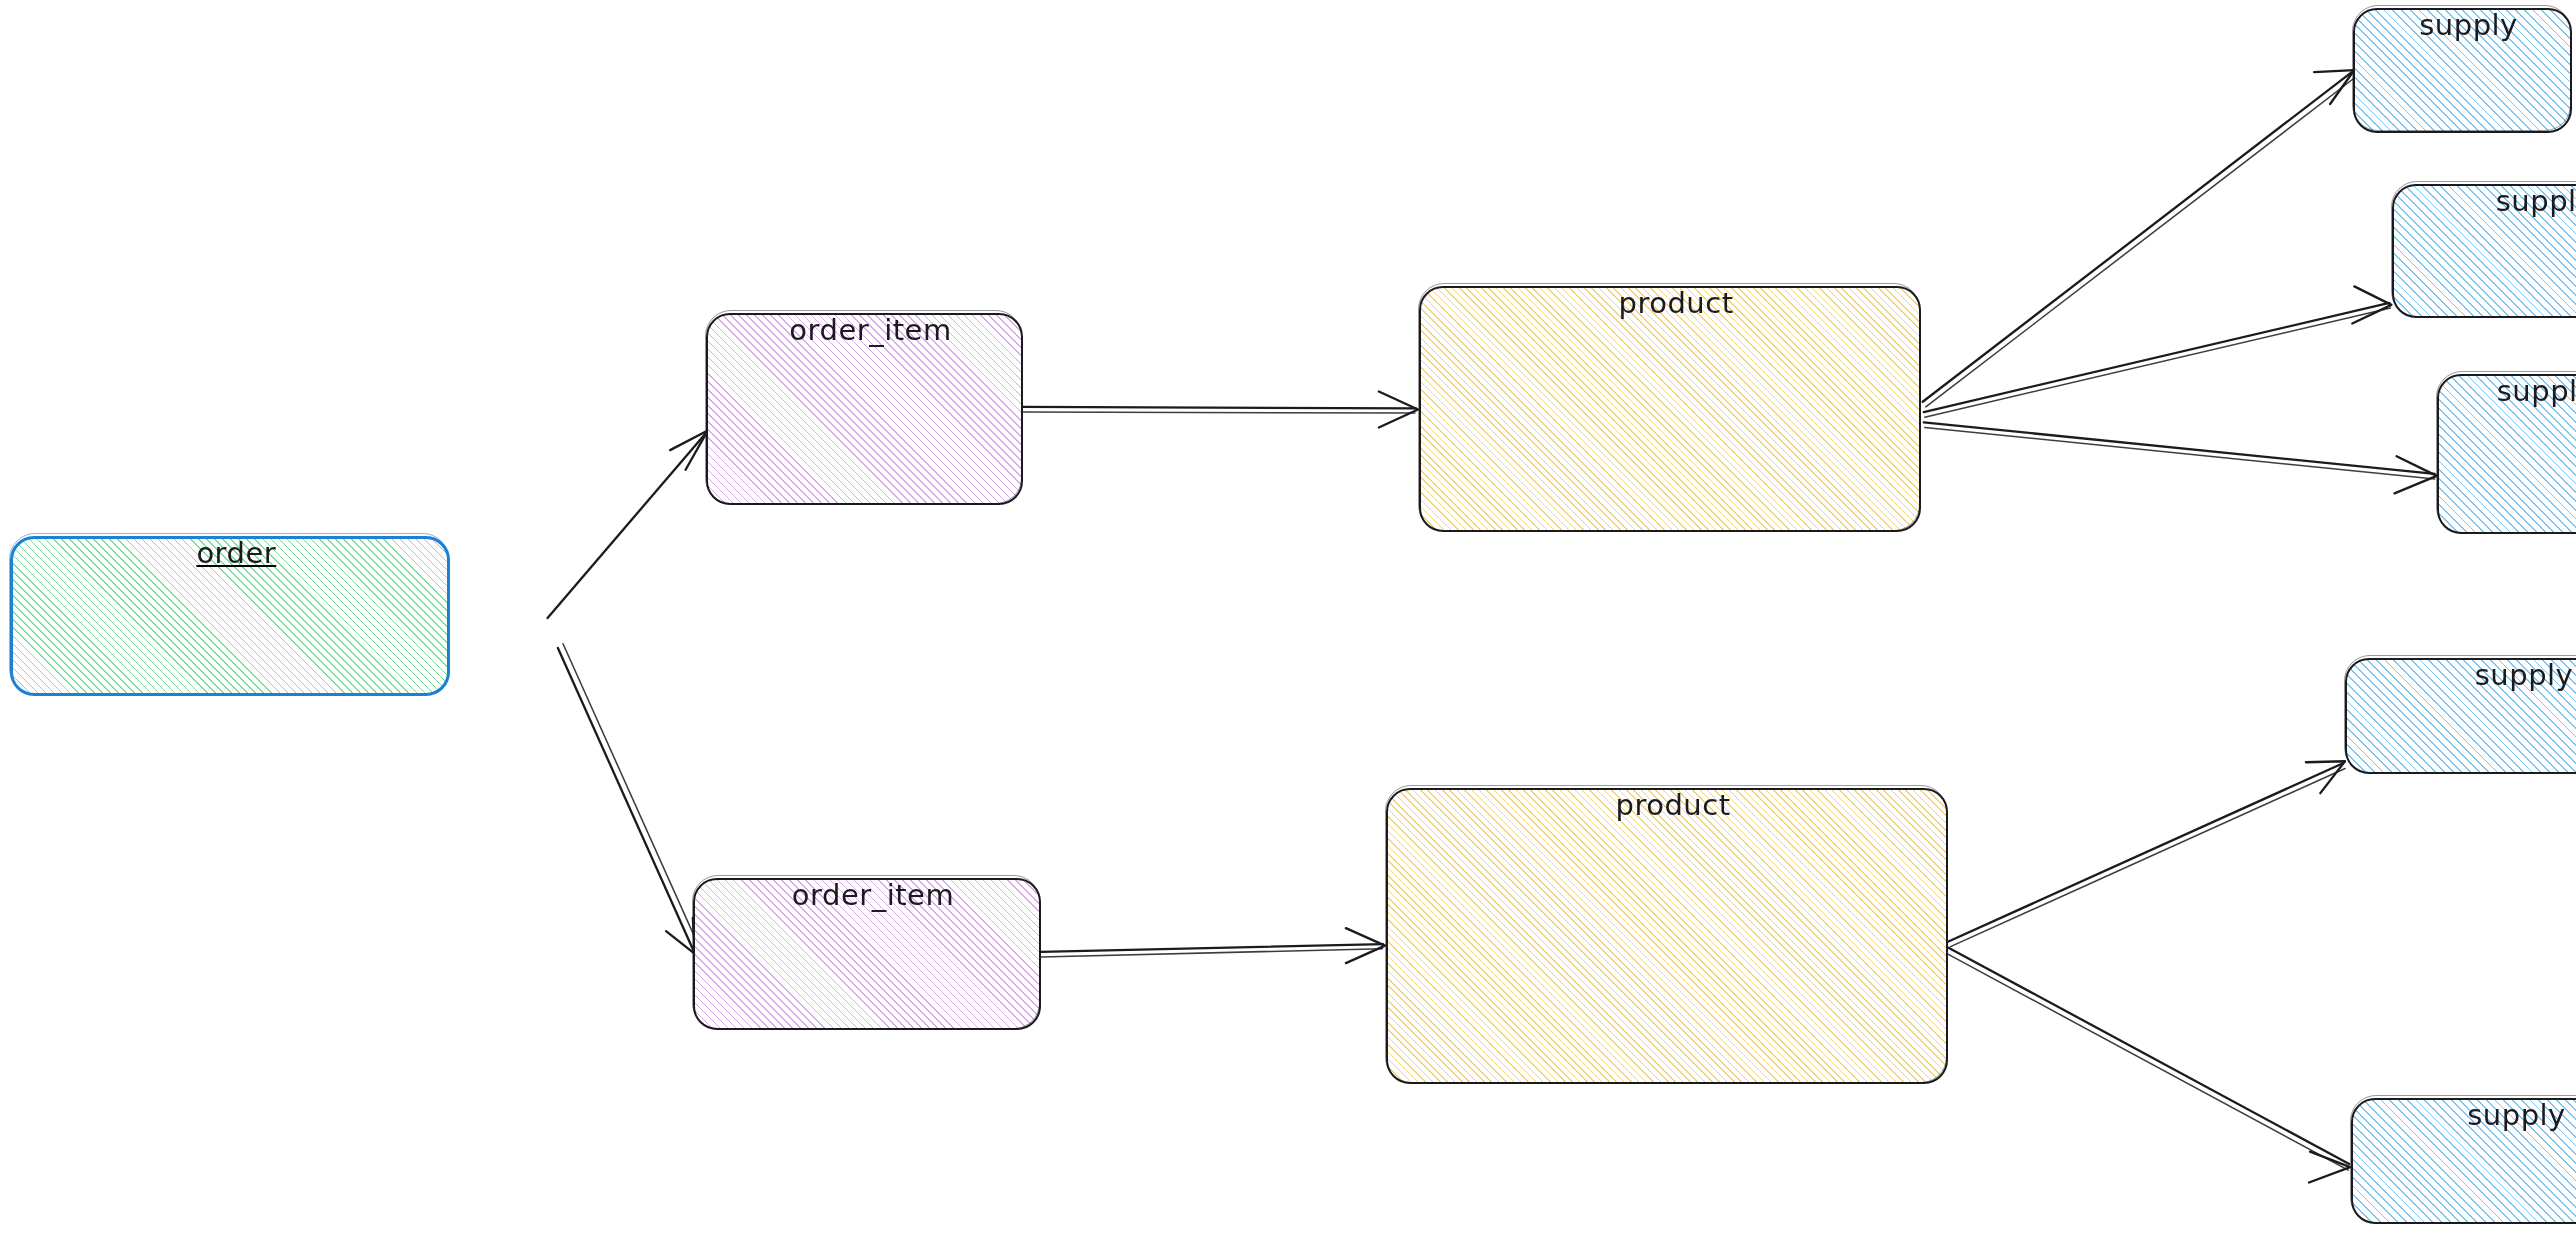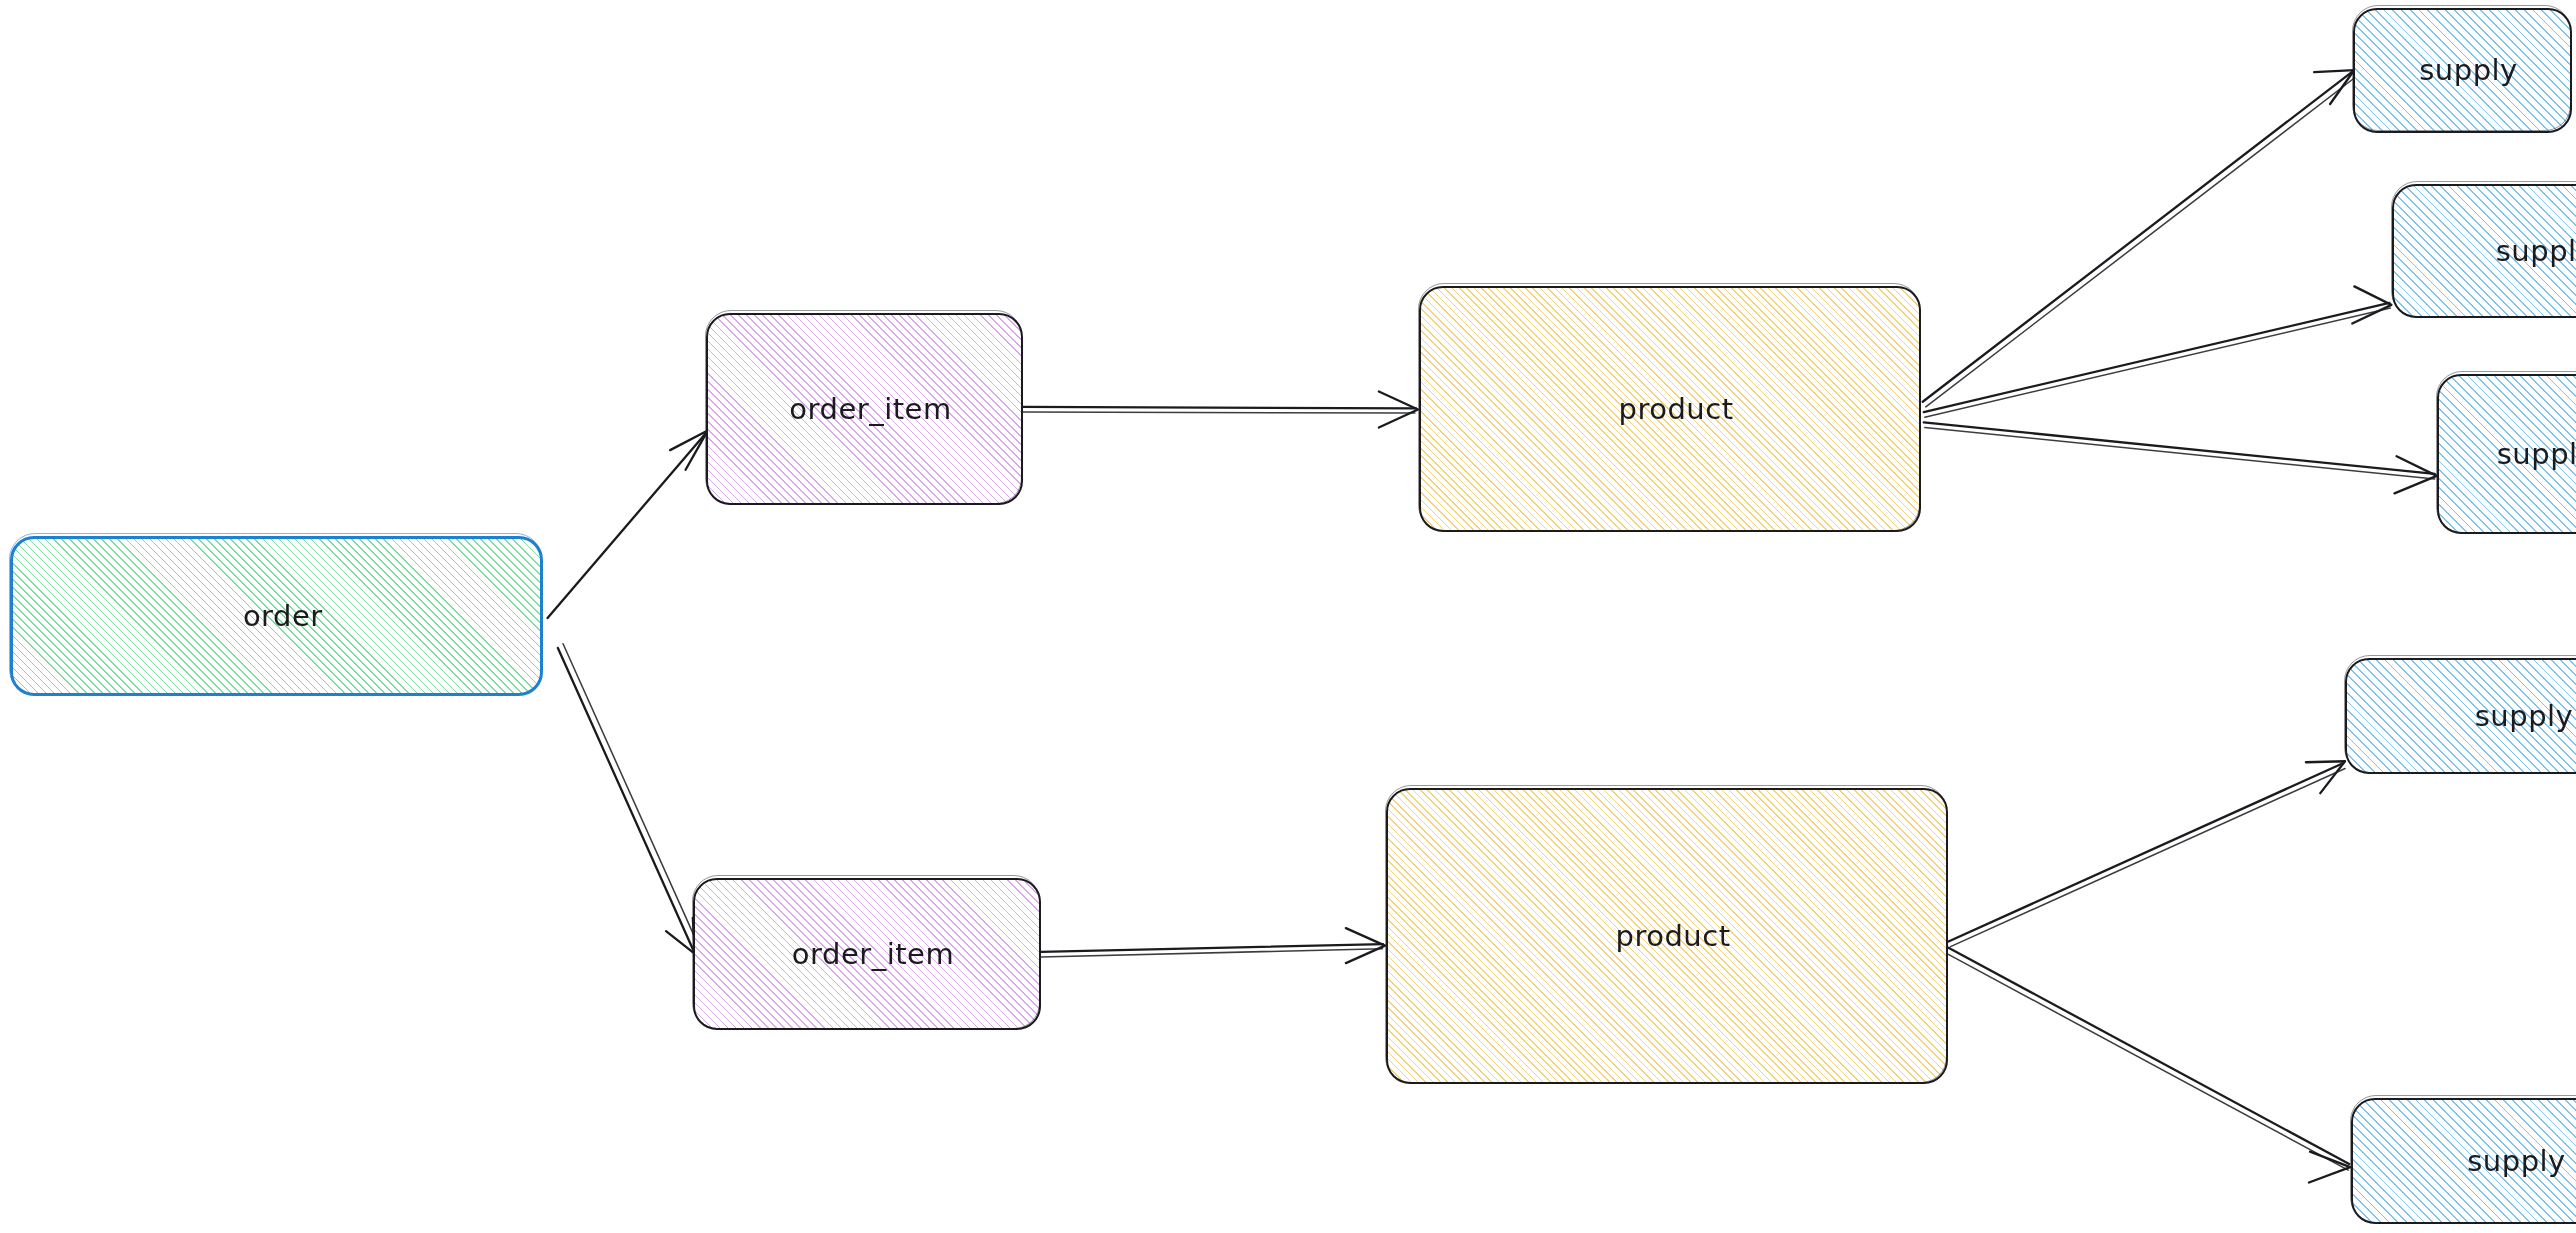--- a/index.html
+++ b/index.html
@@ -1,19 +1,19 @@
 <!DOCTYPE html>
 <html style="font-size:8.2px"><head>
 <meta charset="utf-8">
 <style>
   html,body{margin:0;padding:0;background:#ffffff;}
   body{width:2700px;height:1233px;overflow:hidden;font-family:"DejaVu Sans",sans-serif;}
   #stage{position:relative;width:2700px;height:1233px;background:#ffffff;}
   #wires{position:absolute;inset:0;width:2700px;height:1233px;pointer-events:none;}
-  .node{position:absolute;box-sizing:border-box;display:flex;align-items:center;justify-content:center;padding-left:12px;}
+  .node{position:absolute;box-sizing:border-box;display:flex;justify-content:center;padding-left:12px;}
   .node .shape{position:absolute;inset:0;border-radius:24px;}
   .node .lbl{position:relative;z-index:3;color:#1b1b1f;font-size:29px;letter-spacing:0.5px;
               font-family:"DejaVu Sans",sans-serif;white-space:nowrap;}
   
   .hatch-green .shape{
     background-color:#ffffff;
     background-image:repeating-linear-gradient(45deg,#7fdca0 0px,#7fdca0 1.1px,rgba(255,255,255,0) 1.1px,rgba(255,255,255,0) 5.7px);
     border:3.6px solid #1f7fd0;
   }
   .hatch-purple .shape{
@@ -93,21 +93,21 @@
       <path class="ahead" d="M4476 1480 L4552 1478 L4504 1540"></path>
     </g>
 
     <g>
       <path class="edge" d="M3782 1840 L4560 2260"></path>
       <path class="edge2" d="M3780 1852 L4558 2272"></path>
       <path class="ahead" d="M4484 2236 L4562 2266 L4482 2296"></path>
     </g>
   </svg>
 
-  <div class="node hatch-green" style="left:10.3px;top:536px;width:533px;height:160px;">
+  <div class="node hatch-green" style="left:10.3px;top:536px;width:440px;height:160px;text-decoration:underline;">
     <div class="shape"></div>
     <div class="sketch"></div>
     <span class="lbl">order</span>
   </div>
 
   <div class="node hatch-purple" style="left:706px;top:313px;width:317px;height:192px;">
     <div class="shape"></div>
     <div class="sketch"></div>
     <span class="lbl">order_item</span>
   </div>

